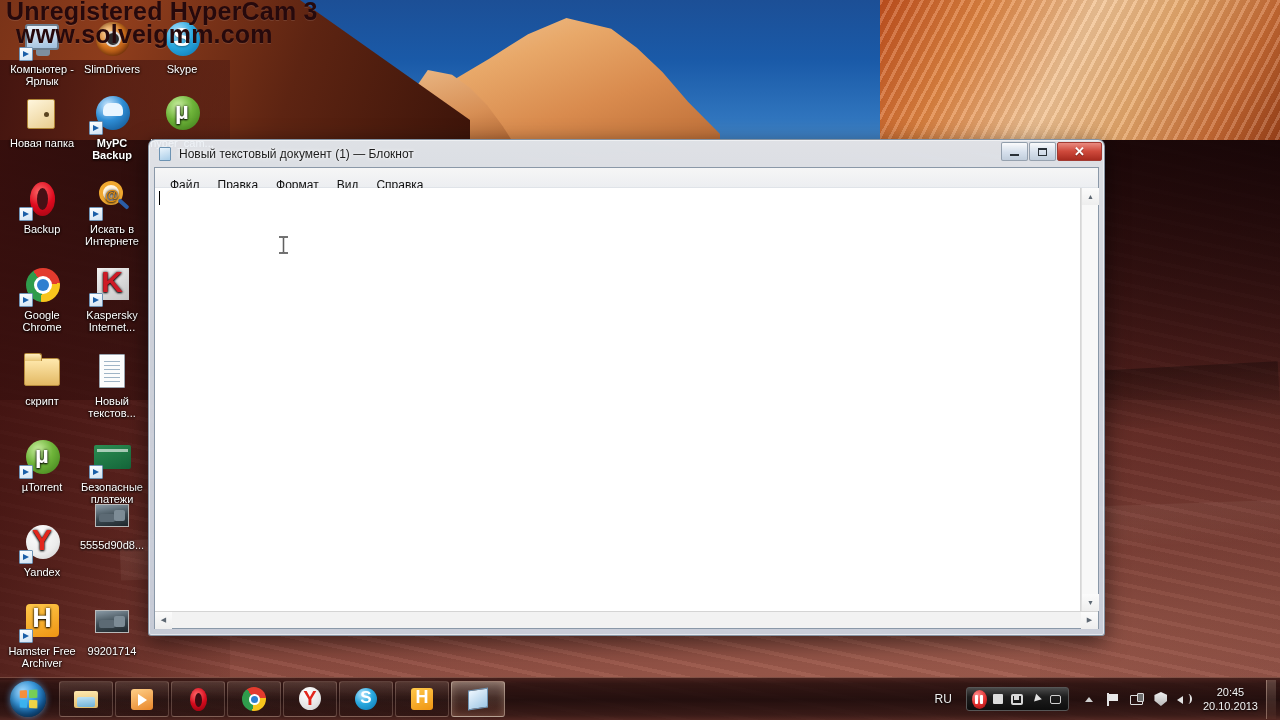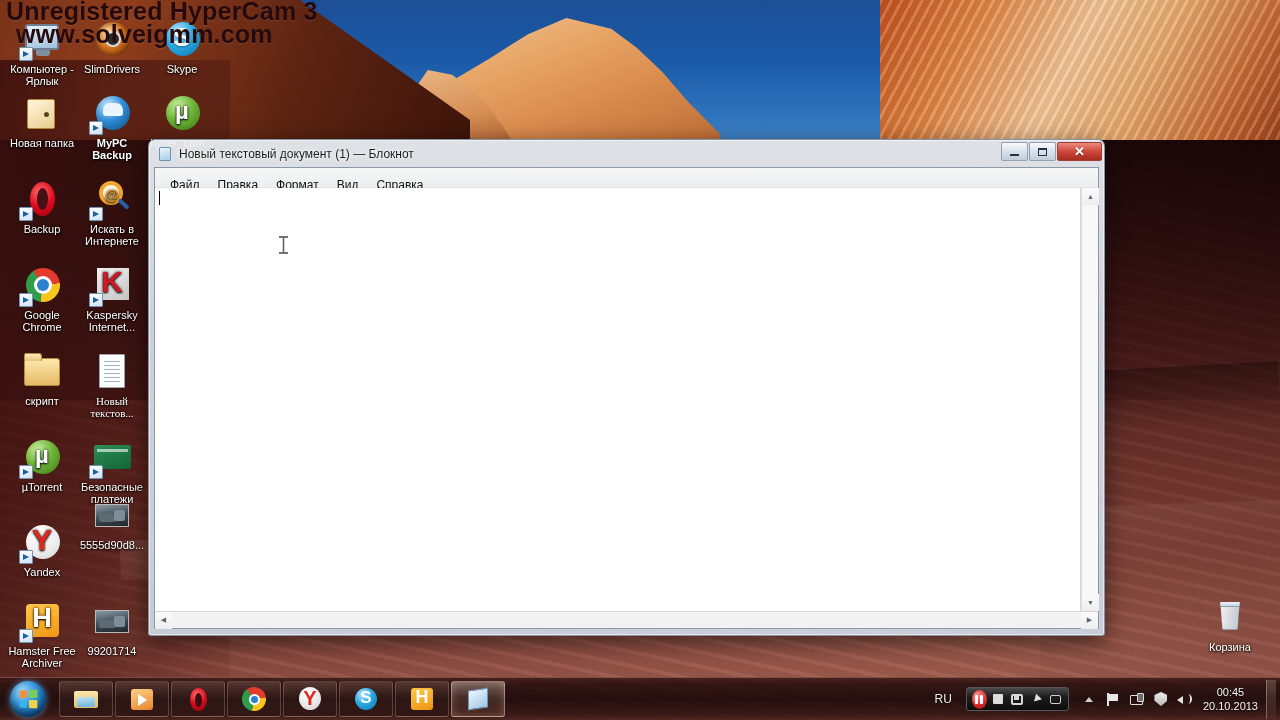--- a/index.html
+++ b/index.html
@@ -441,21 +441,21 @@
           <div class="shortcut-arrow"></div>
         </div>
         <span class="lbl">Kaspersky Internet...</span>
       </div>
       <div class="dicon" style="left: 6px; top: 350px;">
         <div class="glyph">
           <div class="folder"></div>
         </div>
         <span class="lbl">скрипт</span>
       </div>
-      <div class="dicon" style="left: 76px; top: 350px; font-family: Liberation Serif, serif;">
+      <div class="dicon" style="left: 76px; top: 350px;">
         <div class="glyph">
           <div class="doc"></div>
         </div>
         <span class="lbl">Новый текстов...</span>
       </div>
       <div class="dicon" style="left: 6px; top: 436px;">
         <div class="glyph">
           <div class="circle-ico" style="background:radial-gradient(circle at 35% 28%,#c9ef9f,#6fb53a 45%,#3c7a18 100%)"></div>
           <div style="position:absolute;left:0;right:0;top:5px;text-align:center;font:bold 24px 'Liberation Sans',sans-serif;color:#fff">µ</div>
           <div class="shortcut-arrow"></div>
@@ -499,26 +499,20 @@
         <div class="glyph">
           <div style="position:absolute;left:4px;top:10px;width:34px;height:23px;border:1px solid #b9b9b9;background:linear-gradient(170deg,#8a9aa6,#3c4a52 55%,#20282d);overflow:hidden">
             <div style="position:absolute;left:3px;top:9px;width:16px;height:8px;background:#5c6a74;border-radius:2px"></div>
             <div style="position:absolute;right:3px;top:5px;width:11px;height:11px;background:#7d8c96;border-radius:2px"></div>
           </div>
         </div>
         <span class="lbl">99201714</span>
       </div>
     </div>
 
-  <div class="dicon" id="recycle-bin" style="left:1194px; top:596px;">
-    <div class="glyph">
-        <div class="trash"></div>
-      </div>
-    <span class="lbl">Корзина</span>
-  </div>
 
   <div id="watermark">
     <div class="wm-line" id="wm-line1">Unregistered HyperCam 3</div>
     <div class="wm-line" id="wm-line2">www.solveigmm.com</div>
   </div>
 
   <div id="notepad">
 
     <div id="np-titlebar">
       <div id="np-icon"></div>
@@ -674,21 +668,21 @@
           <div class="net-ico"></div>
         </div>
       <div class="tray-ico">
           <div class="shield-ico"></div>
         </div>
       <div class="tray-ico">
           <div class="vol-ico"></div>
         </div>
 
       <div id="clock">
-        <div>00:45</div>
+        <div>20:45</div>
         <div>20.10.2013</div>
       </div>
 
       <div id="show-desktop"></div>
     </div>
   </div>
 
 </div>
 
 </body></html>

